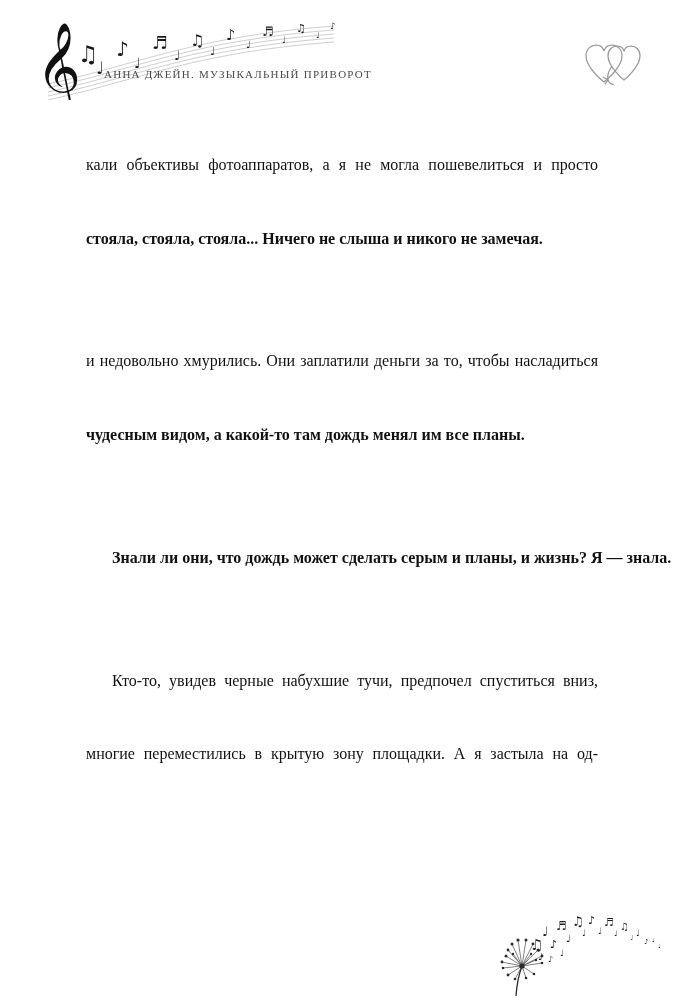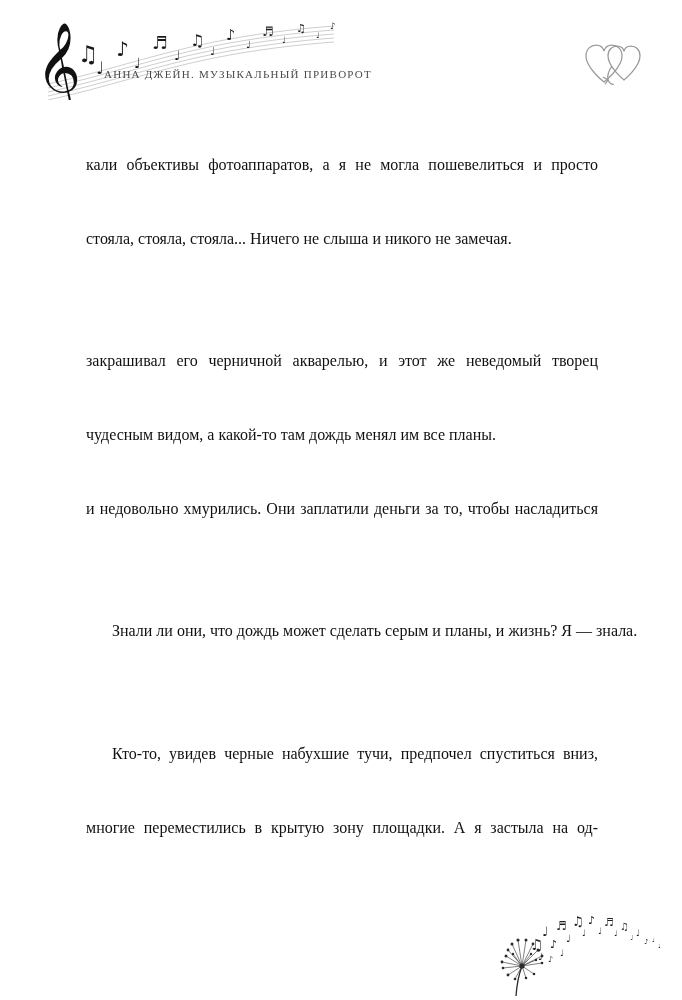--- a/index.html
+++ b/index.html
@@ -85,20 +85,21 @@
 
   
   .line {
     display: block;
     text-align: justify;
     text-align-last: justify;
     white-space: nowrap;
   }
   .line.last {
     text-align-last: left;
+    font-weight: bold;
   }
   .line.ind {
     text-indent: 26px;
   }
 
   
   .dandelion-ornament {
     position: absolute;
     left: 486px;
     top: 896px;
@@ -157,23 +158,22 @@
   </div>
 
   <div class="body-text">
 
     <p class="para noindent">
       <span class="line">кали объективы фотоаппаратов, а я не могла пошевелиться и просто</span>
       <span class="line last">стояла, стояла, стояла... Ничего не слыша и никого не замечая.</span>
     </p>
 
     <p class="para">
-      <span class="line">закрашивал его черничной акварелью, и этот же неведомый творец</span>
+      <span class="line">и недовольно хмурились. Они заплатили деньги за то, чтобы насладиться</span>
       <span class="line last">чудесным видом, а какой-то там дождь менял им все планы.</span>
-      <span class="line">и недовольно хмурились. Они заплатили деньги за то, чтобы насладиться</span>
     </p>
 
     <p class="para">
       <span class="line ind last">Знали ли они, что дождь может сделать серым и планы, и жизнь? Я — знала.</span>
     </p>
 
     <p class="para">
       <span class="line ind">Кто-то, увидев черные набухшие тучи, предпочел спуститься вниз,</span>
       <span class="line">многие переместились в крытую зону площадки. А я застыла на од-</span>
       

